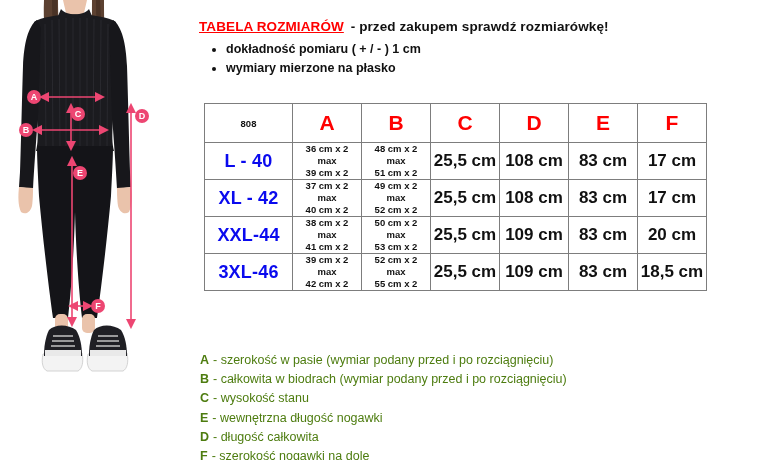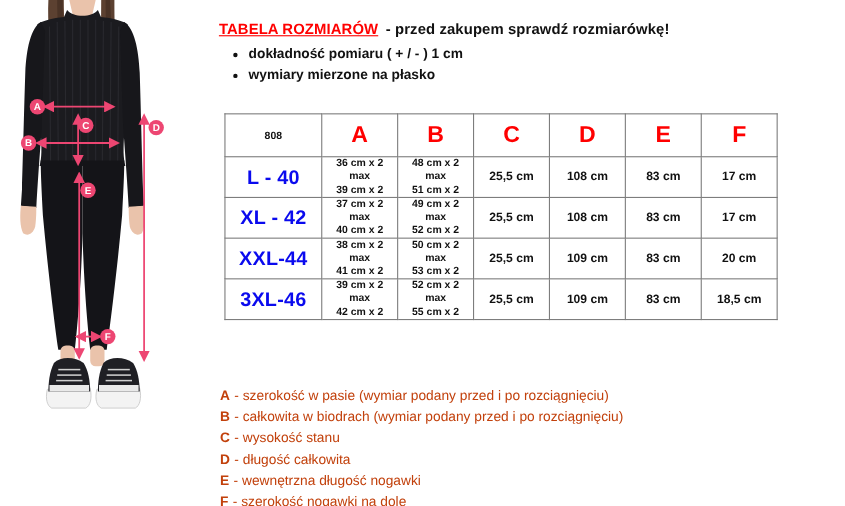--- a/index.html
+++ b/index.html
@@ -27,25 +27,25 @@
   .size-table td{border:1px solid var(--table-border);text-align:center;
     vertical-align:middle;padding:0;}
   .size-table tr.head-row{height:39px;}
   .size-table tr.data-row{height:26px;}
   .col-model{width:88px;}
   .col-std{width:69px;}
   .model-cell{font-size:9.5px;font-weight:bold;color:#111;}
   .letter-cell{font-size:21px;font-weight:bold;color:var(--accent-red);}
   .size-cell{font-size:18px;font-weight:bold;color:var(--size-blue);letter-spacing:.2px;}
   .ab-cell{font-size:9.5px;font-weight:bold;line-height:12px;color:#111;margin-left:12px;}
-  .val-cell{font-size:11px;font-weight:bold;color:#111;}
+  .val-cell{font-size:17px;font-weight:bold;color:#111;}
 
   
   .legend{position:absolute;left:200px;top:351px;}
-  .legend-row{font-size:12.5px;line-height:19.2px;color:#c2410c;}
+  .legend-row{font-size:12.5px;line-height:19.2px;color:#4d7c0f;}
   .legend-letter{font-weight:bold;margin-right:4px;}
 
   
   .figure-wrap{position:absolute;left:0;top:0;width:170px;height:400px;}
   .sweater{fill:#1b1b1f;}
   .sweater-arm{fill:#17171b;}
   .rib{stroke:#2f2f35;stroke-width:1;opacity:.7;}
   .leggings{fill:#141418;}
   .skin{fill:#eac3ab;}
   .hair{fill:#5c4131;}
@@ -255,23 +255,23 @@
     <div class="legend-row">
       <span class="legend-letter">A</span><span>- szerokość w pasie (wymiar podany przed i po rozciągnięciu)</span>
     </div>
     <div class="legend-row">
       <span class="legend-letter">B</span><span>- całkowita w biodrach (wymiar podany przed i po rozciągnięciu)</span>
     </div>
     <div class="legend-row">
       <span class="legend-letter">C</span><span>- wysokość stanu</span>
     </div>
     <div class="legend-row">
+      <span class="legend-letter">E</span><span>- wewnętrzna długość nogawki</span>
+    </div>
+    <div class="legend-row">
       <span class="legend-letter">D</span><span>- długość całkowita</span>
     </div>
     <div class="legend-row">
-      <span class="legend-letter">E</span><span>- wewnętrzna długość nogawki</span>
-    </div>
-    <div class="legend-row">
       <span class="legend-letter">F</span><span>- szerokość nogawki na dole</span>
     </div>
   </div>
 
 </div>
 
 </body></html>

